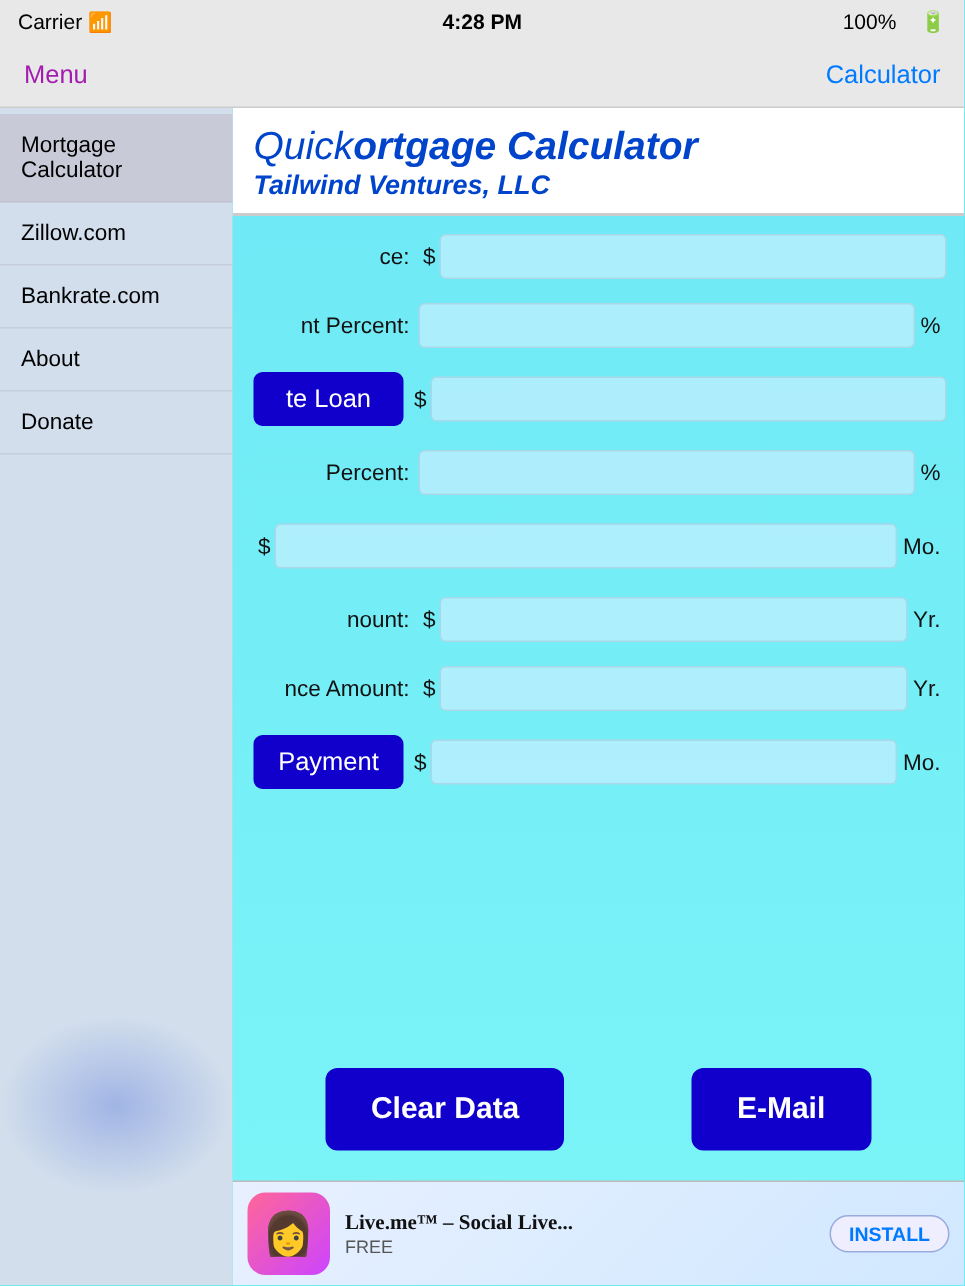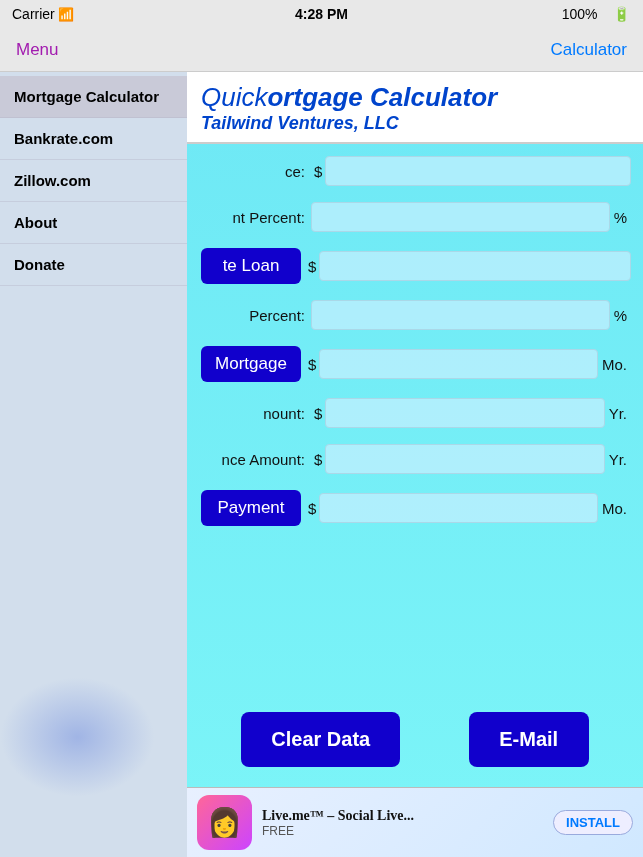--- a/index.html
+++ b/index.html
@@ -57,28 +57,27 @@
 
     
     .main-container {
       display: flex;
       height: calc(857px - 28px - 44px);
       position: relative;
     }
 
     
     .sidebar {
-      width: 187px;
+      width: 155px;
       background: rgba(220, 220, 235, 0.92);
       height: 100%;
       flex-shrink: 0;
       padding-top: 4px;
       z-index: 50;
       position: relative;
-      font-weight: bold;
     }
     .sidebar-item {
       padding: 12px 14px;
       font-size: 15px;
       color: #000;
       border-bottom: 1px solid rgba(180,180,200,0.4);
       cursor: pointer;
     }
     .sidebar-item.active {
       background: rgba(200,200,215,0.95);
@@ -295,24 +294,24 @@
   <span class="nav-calculator-btn">Calculator</span>
 </div>
 
 <div class="main-container">
 
   <div class="sidebar">
     <div class="sidebar-item active">
       <span>Mortgage Calculator</span>
     </div>
     <div class="sidebar-item">
+      <span>Zillow.com</span>
+    </div>
+    <div class="sidebar-item">
       <span>Bankrate.com</span>
-    </div>
-    <div class="sidebar-item">
-      <span>Zillow.com</span>
     </div>
     <div class="sidebar-item">
       <span>About</span>
     </div>
     <div class="sidebar-item">
       <span>Donate</span>
     </div>
     <div class="sidebar-blur"></div>
   </div>
 
@@ -346,21 +345,20 @@
       </div>
 
       <div class="form-row">
         <span class="form-label">Percent:</span>
         <input class="form-input" type="text" style="">
         <span class="form-suffix">%</span>
       </div>
 
 
       <div class="form-row-btn">
-        <button class="calc-btn">Mortgage</button>
         <span class="form-prefix">$</span>
         <input class="form-input" type="text" style="">
         <span class="form-suffix">Mo.</span>
       </div>
 
       <div class="form-row">
         <span class="form-label">nount:</span>
         <span class="form-prefix">$</span>
         <input class="form-input" type="text" style="">
         <span class="form-suffix">Yr.</span>

